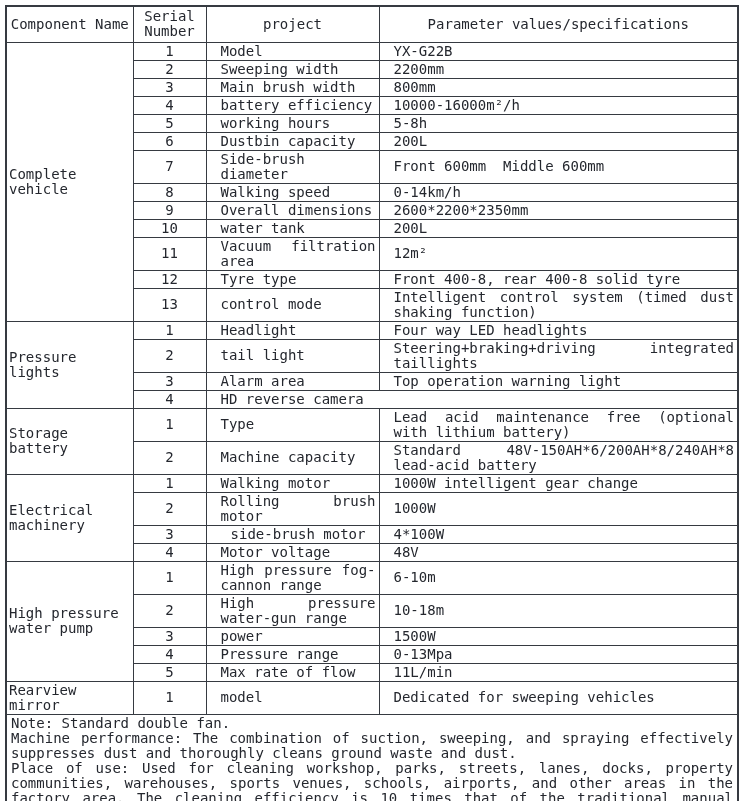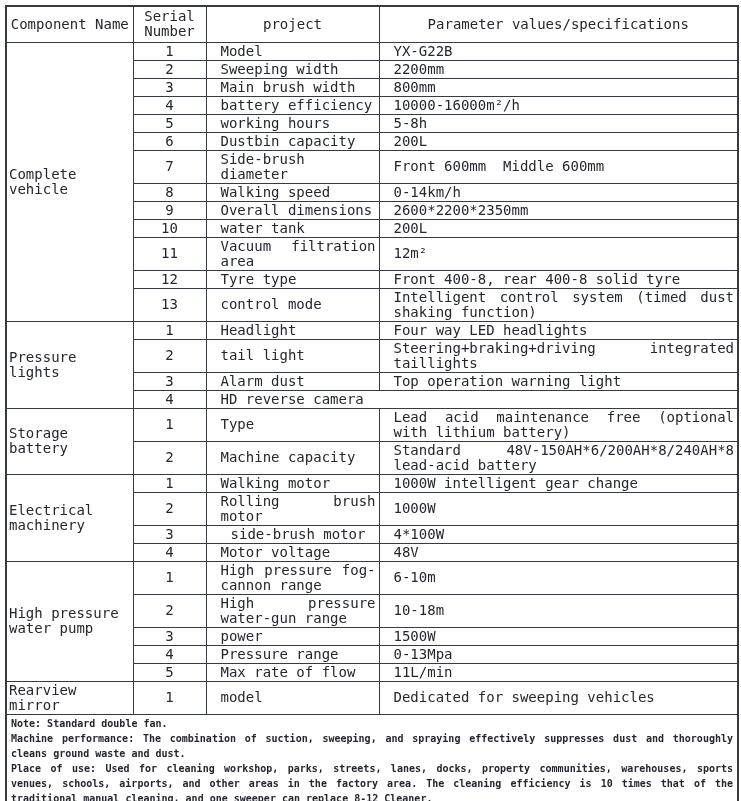--- a/index.html
+++ b/index.html
@@ -44,24 +44,23 @@
   td.serial{ text-align: center; }
   td.project, td.param {
     text-align: justify;
     white-space: pre-wrap;
     overflow-wrap: break-word;
     padding-left: 14px;
   }
   td.project.center { text-align: center; margin-left: 15px; }
   td.notes { padding: 1px 4px 4px; vertical-align: top; }
   .note-line {
-    font-size: 10px;
+    font-size: 14px;
     line-height: 15px;
     text-align: justify;
-    font-weight: bold;
   }
 </style>
 </head>
 <body>
 
 <div class="page">
   <table class="spec">
     <colgroup>
       <col class="c1">
         <col class="c2">
@@ -149,21 +148,21 @@
           <td class="project">Headlight</td>
           <td class="param">Four way LED headlights</td>
         </tr>
         <tr>
           <td class="serial">2</td>
           <td class="project">tail light</td>
           <td class="param">Steering+braking+driving integrated taillights</td>
         </tr>
         <tr>
           <td class="serial">3</td>
-          <td class="project">Alarm dust</td>
+          <td class="project">Alarm area</td>
           <td class="param">Top operation warning light</td>
         </tr>
         <tr>
           <td class="serial">4</td>
           <td class="project" colspan="2">HD reverse camera</td>
         </tr>
         <tr>
           <td class="comp" rowspan="2">Storage battery</td>
           <td class="serial">1</td>
           <td class="project">Type</td>

